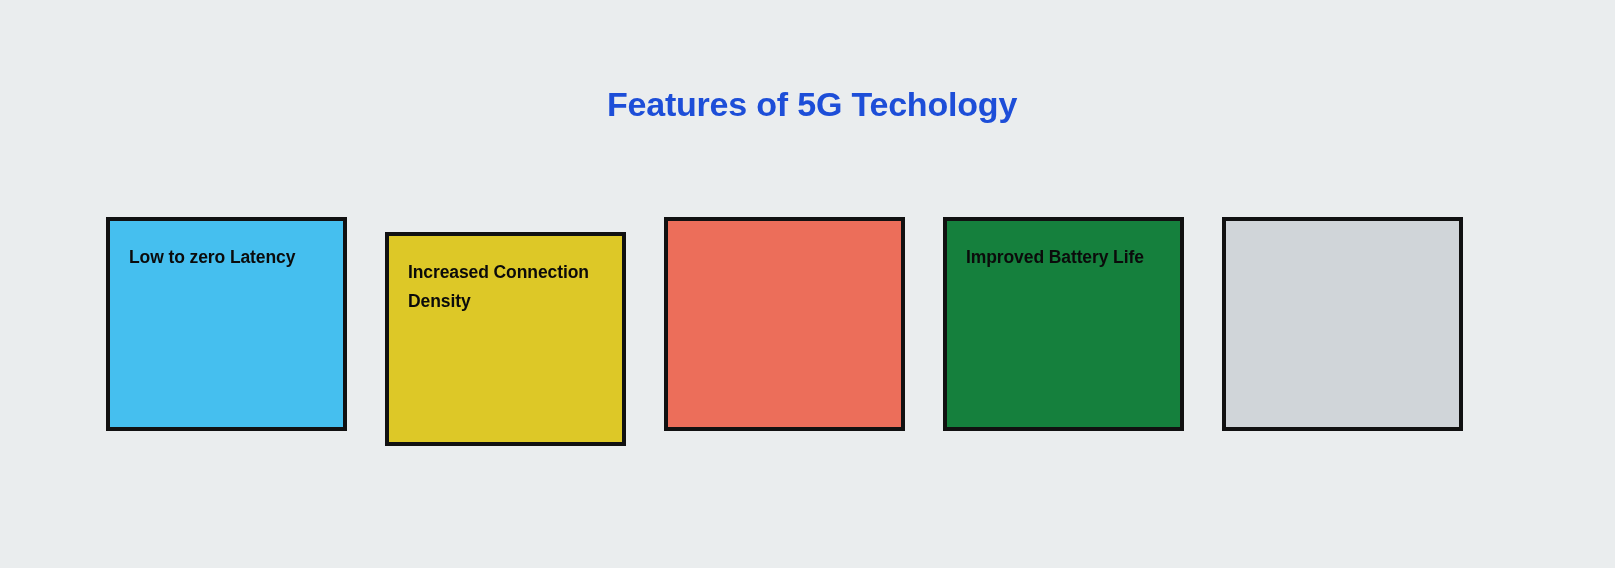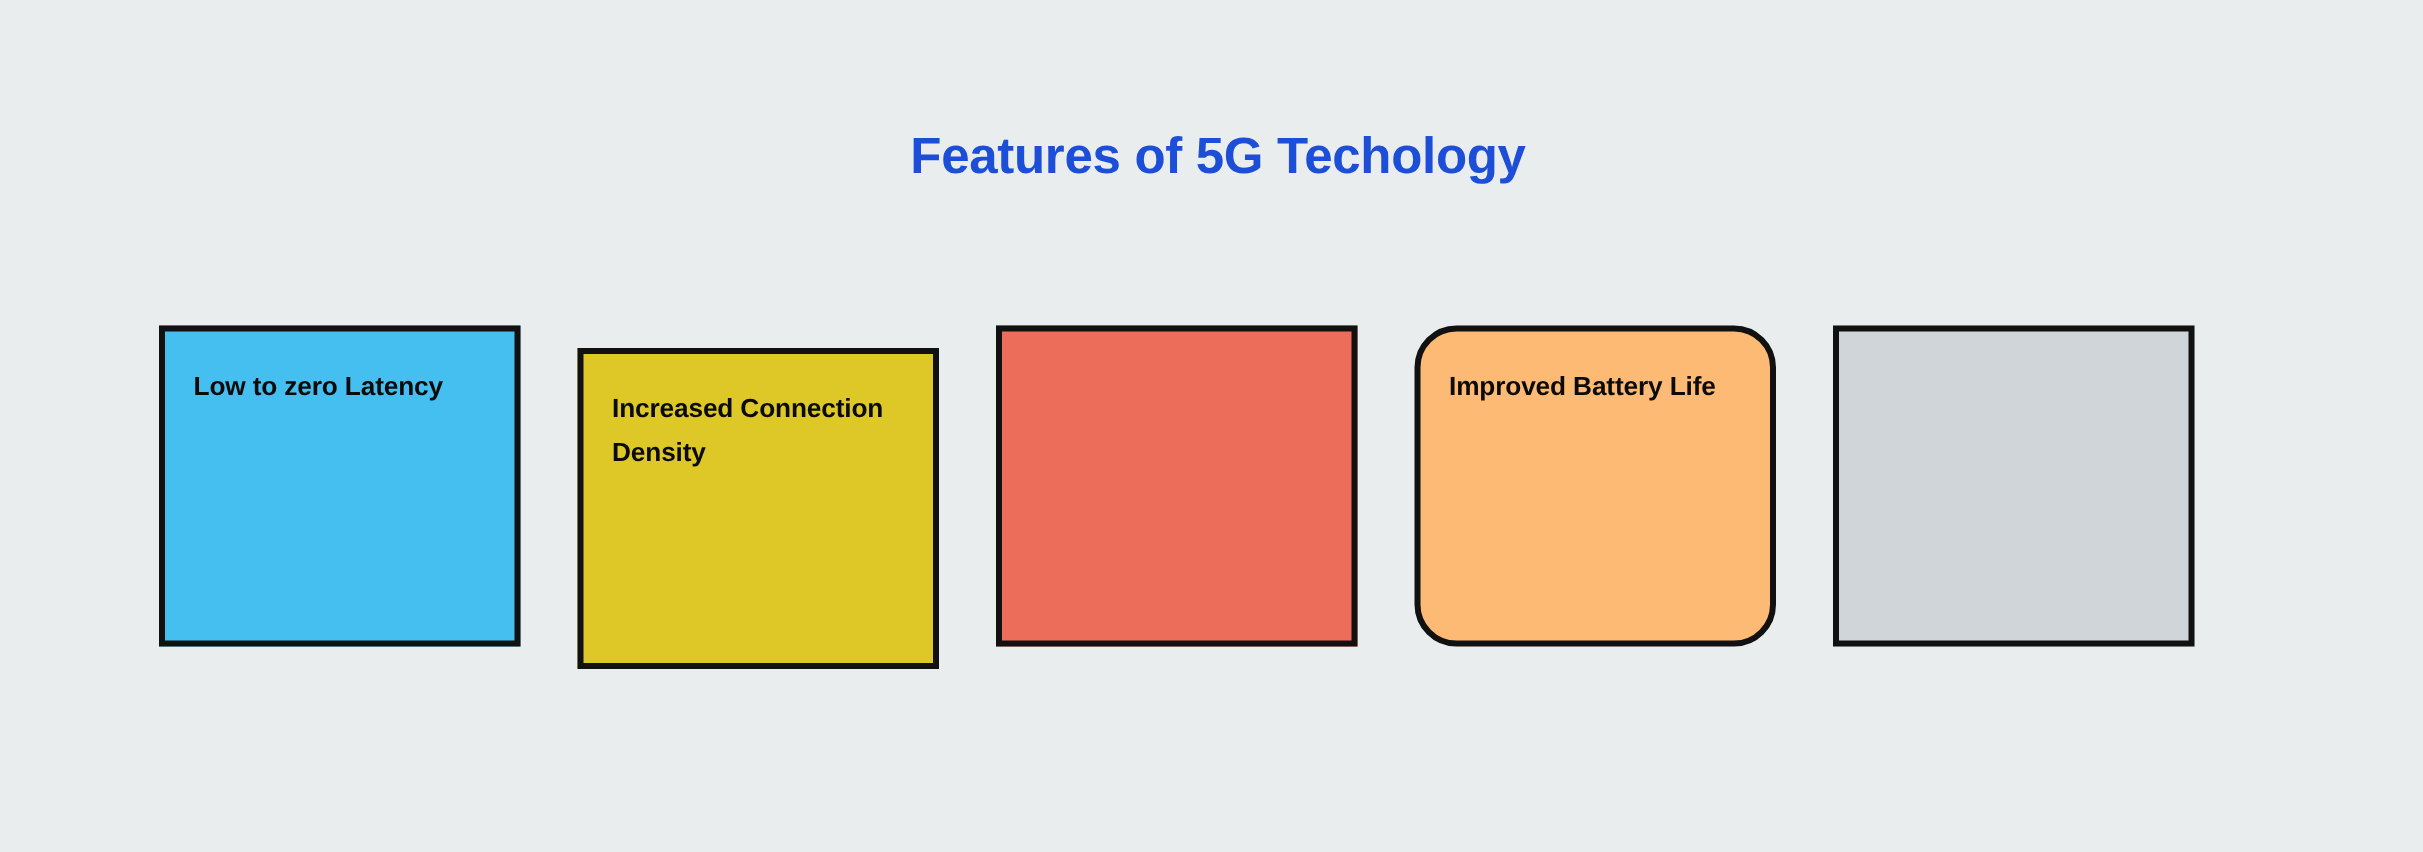--- a/index.html
+++ b/index.html
@@ -89,21 +89,21 @@
       <p class="card-title">Low to zero Latency</p>
     </div>
 
     <div class="card" style="background-color: rgb(221, 200, 39); border-color: rgb(17, 17, 17); margin-top: 15px;">
       <p class="card-title">Increased Connection Density</p>
     </div>
 
     <div class="card" style="background-color: rgb(236, 110, 90); border-color: rgb(17, 17, 17);">
     </div>
 
-    <div class="card" style="background-color: #fdba74; border-color: rgb(17, 17, 17); border-radius: 28px;">
+    <div class="card" style="background-color: #15803d; border-color: rgb(17, 17, 17);">
       <p class="card-title">Improved Battery Life</p>
     </div>
 
     <div class="card" style="background-color: rgb(208, 213, 217); border-color: rgb(17, 17, 17);">
     </div>
 
   </div>
 </div>
 
 </body></html>

